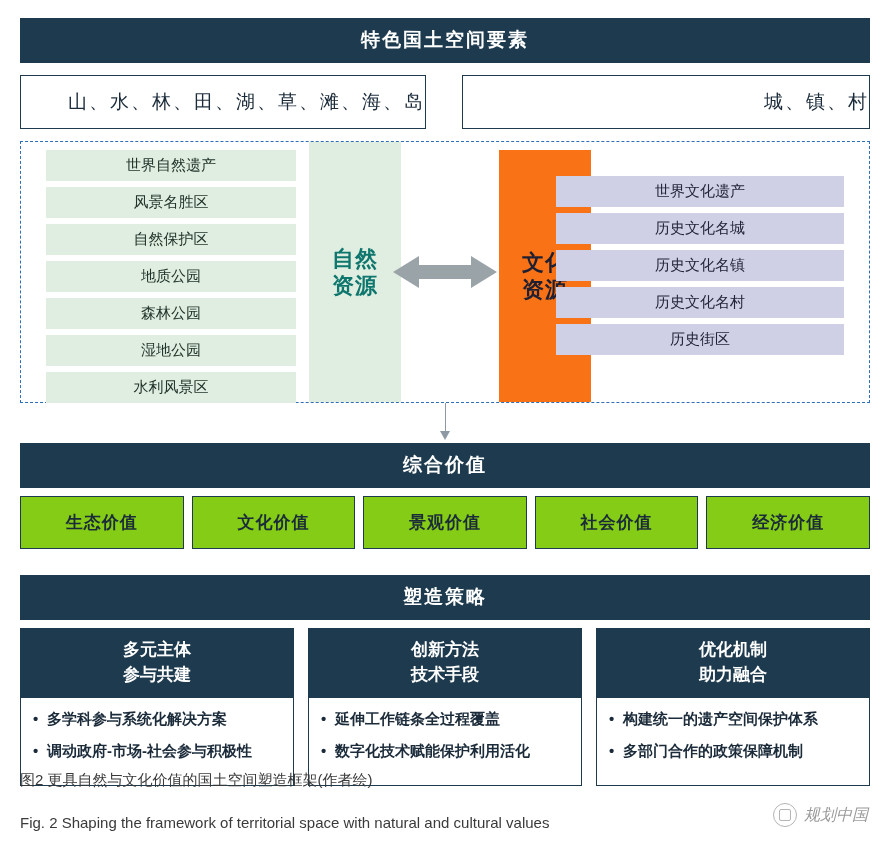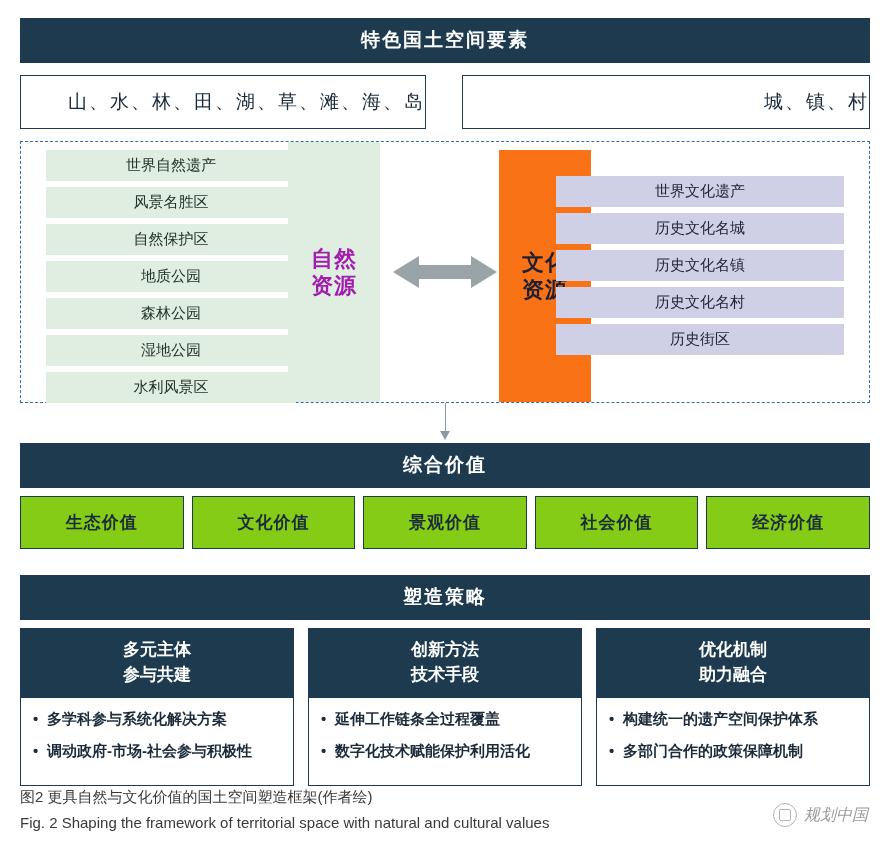--- a/index.html
+++ b/index.html
@@ -92,23 +92,23 @@
     display: flex;
     align-items: center;
     justify-content: center;
     font-size: 22px;
     font-weight: bold;
     line-height: 1.25;
     text-align: center;
     letter-spacing: 1px;
   }
   .center-nature {
-    left: 267px;
+    left: 288px;
     background: #dfeee0;
-    color: #a21caf;
+    color: #0f766e;
   }
   .center-culture {
     left: 478px;
     background: #f97316;
     color: #1e1f33;
     margin-top: 8px;
   }
   .double-arrow {
     position: absolute;
     left: 372px;
@@ -208,21 +208,21 @@
   
   .captions {
     position: absolute;
     left: 20px;
     bottom: 16px;
     width: 680px;
   }
   .cap-cn {
     font-size: 15px;
     color: #3a3a3a;
-    margin-bottom: 7px;
+    margin-bottom: 24px;
   }
   .cap-en {
     font-size: 15px;
     color: #3a3a3a;
   }
 
   
   .watermark {
     position: absolute;
     right: 22px;

